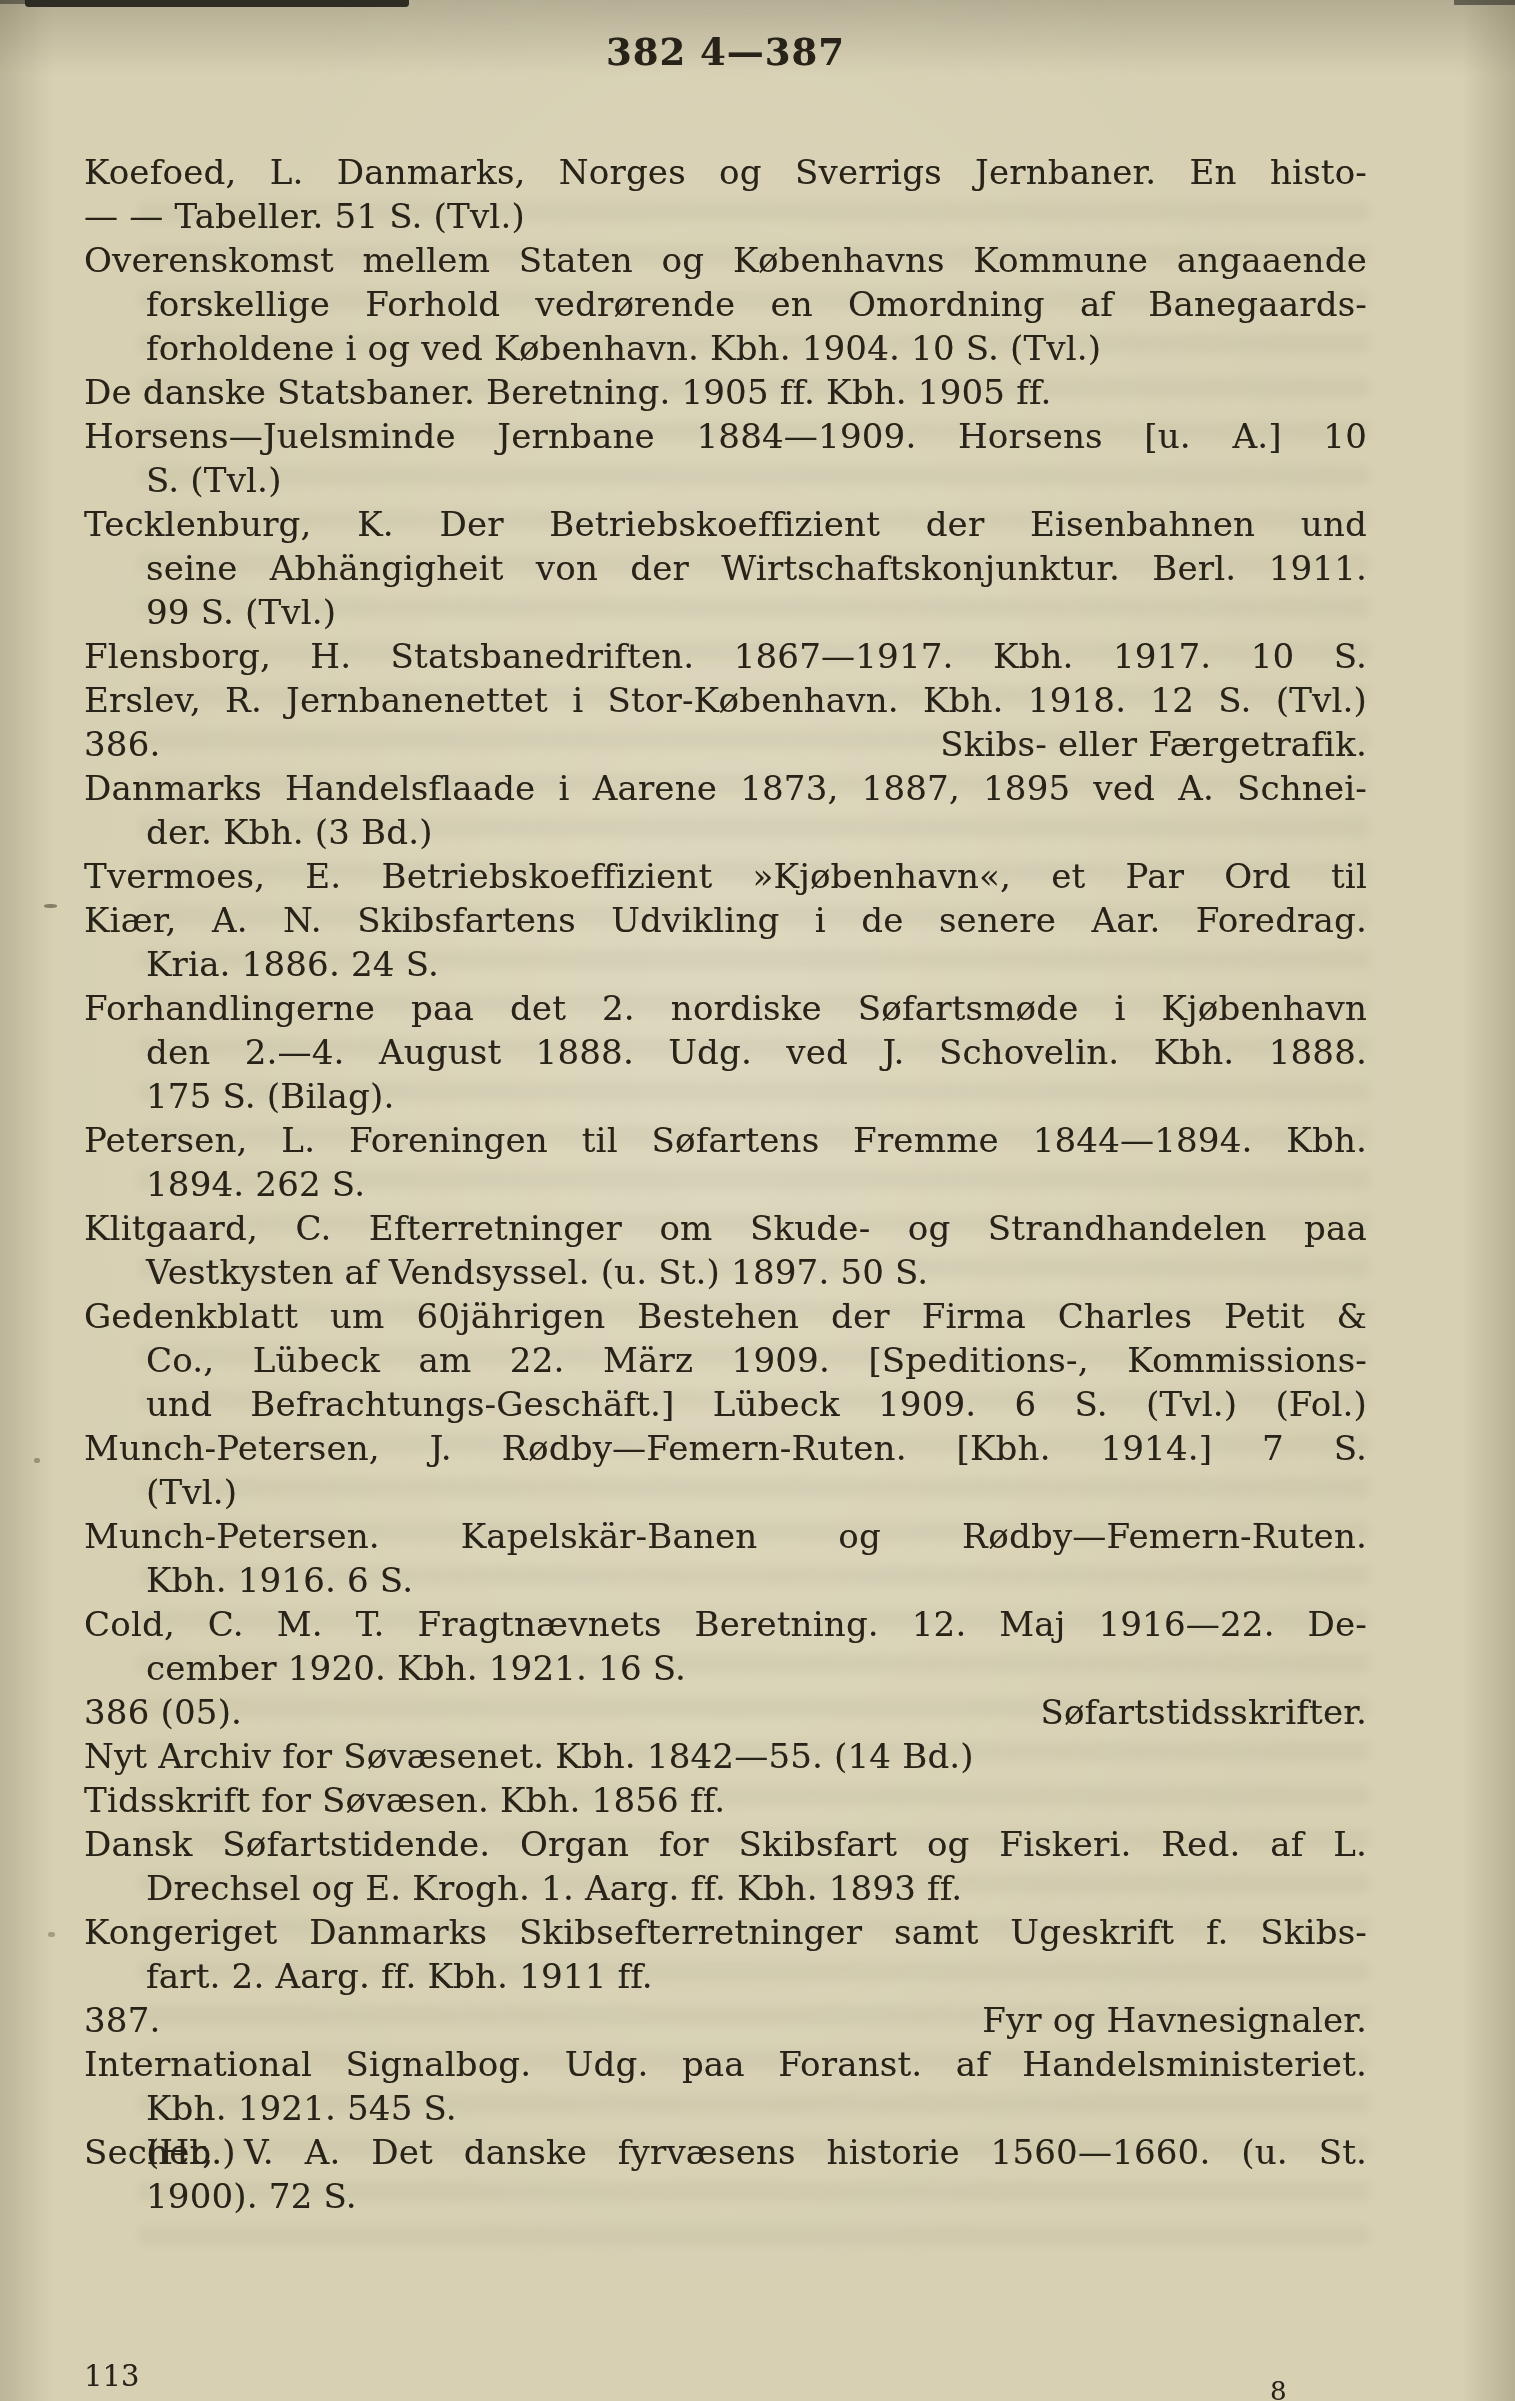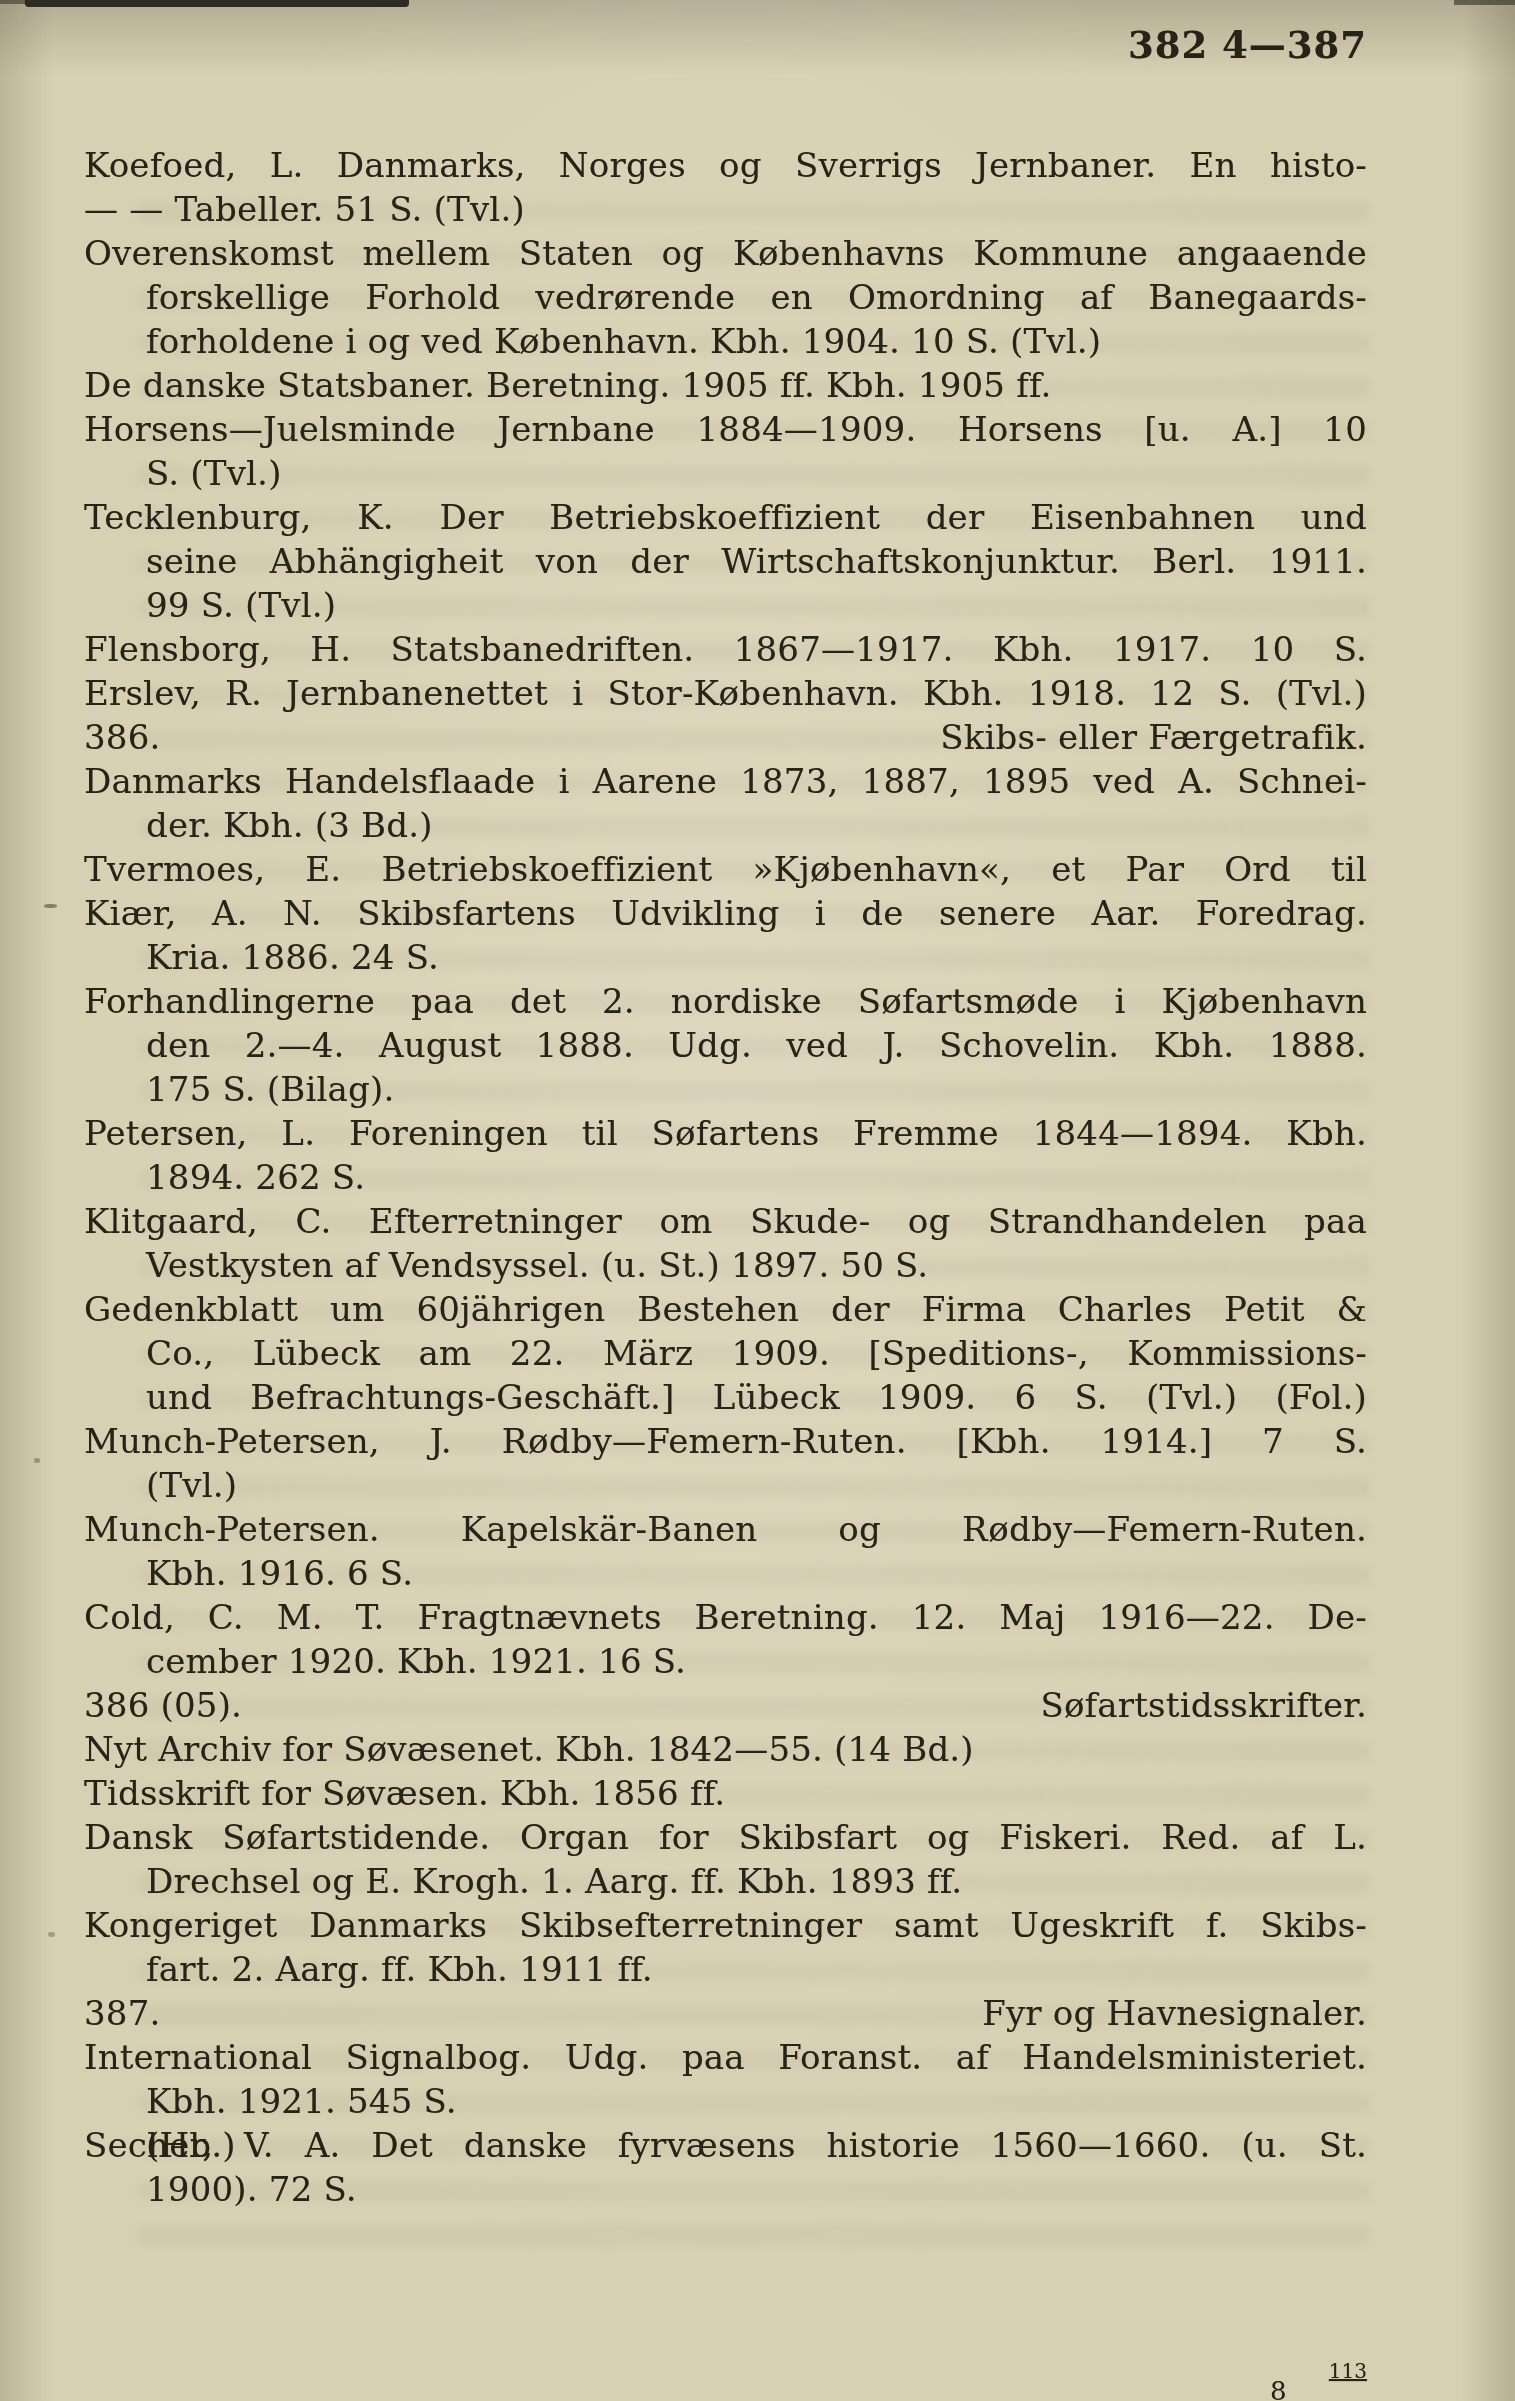--- a/index.html
+++ b/index.html
@@ -26,27 +26,28 @@
     filter: blur(3.4px);
     pointer-events: none;
   }
   .content {
     position: absolute;
     left: 84px;
     top: 24px;
     width: 1283px;
   }
   .pagehead {
-    text-align: right;
+    text-align: center;
     font-weight: 700;
     font-size: 37px;
     letter-spacing: 1px;
     line-height: 43px;
     margin-bottom: 76px;
     text-shadow: 0.3px 0.4px 0.3px rgba(40,35,20,0.35);
+    margin-top: 7px;
   }
   .ln {
     font-size: 34px;
     line-height: 44px;
     height: 44px;
     letter-spacing: 0.2px;
     text-shadow: 0.2px 0.4px 0.3px rgba(40,35,20,0.3);
     white-space: normal;
   }
   .jf { text-align: justify; text-align-last: justify; }
@@ -61,24 +62,23 @@
   .split {
     display: flex;
     justify-content: space-between;
     flex-direction: column;
   }
   .pageno {
     position: absolute;
     left: 84px;
     top: 2359px;
     width: 1283px;
-    text-align: right;
-    font-size: 20px;
+    text-align: left;
+    font-size: 29px;
     text-shadow: 0.2px 0.4px 0.3px rgba(40,35,20,0.3);
-    text-decoration: underline;
   }
   .sig {
     position: absolute;
     left: 1270px;
     top: 2376px;
     font-size: 26px;
     text-shadow: 0.2px 0.4px 0.3px rgba(40,35,20,0.3);
   }
   .artifact { position: absolute; pointer-events: none; }
   .artifact-top-left {

